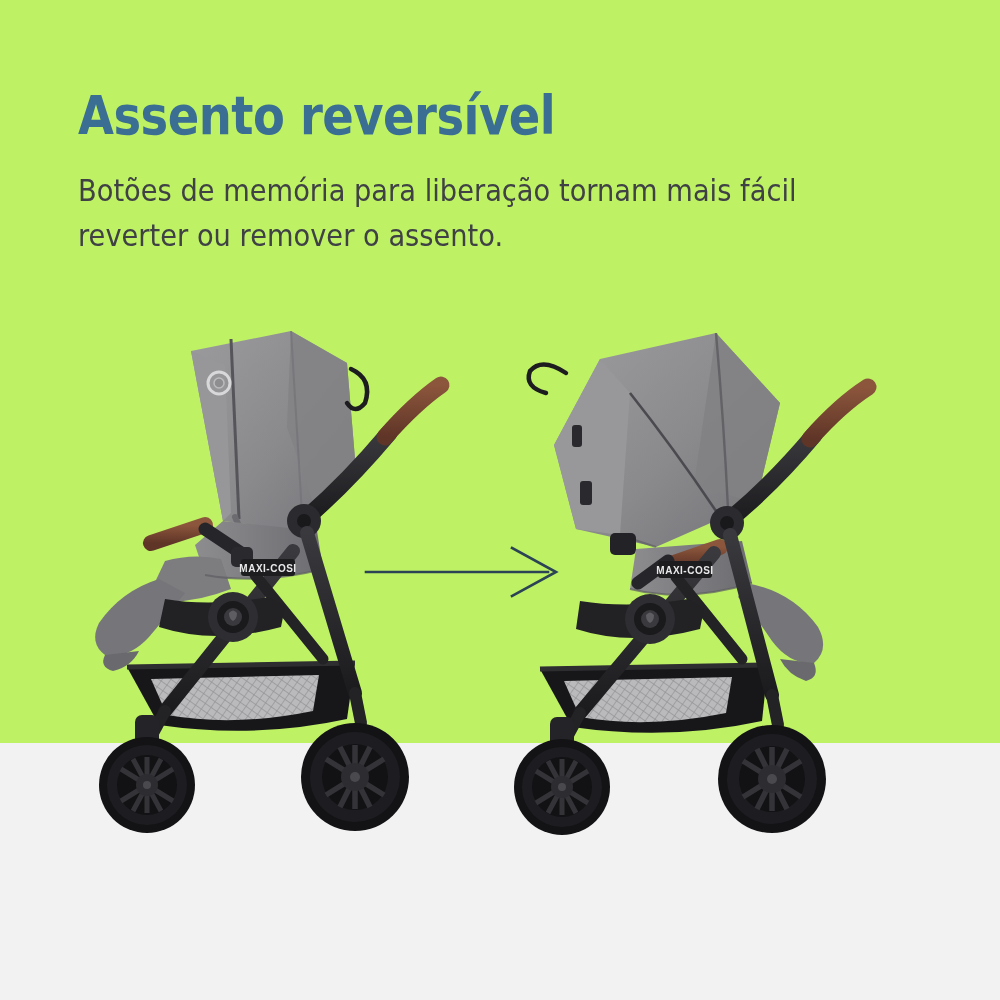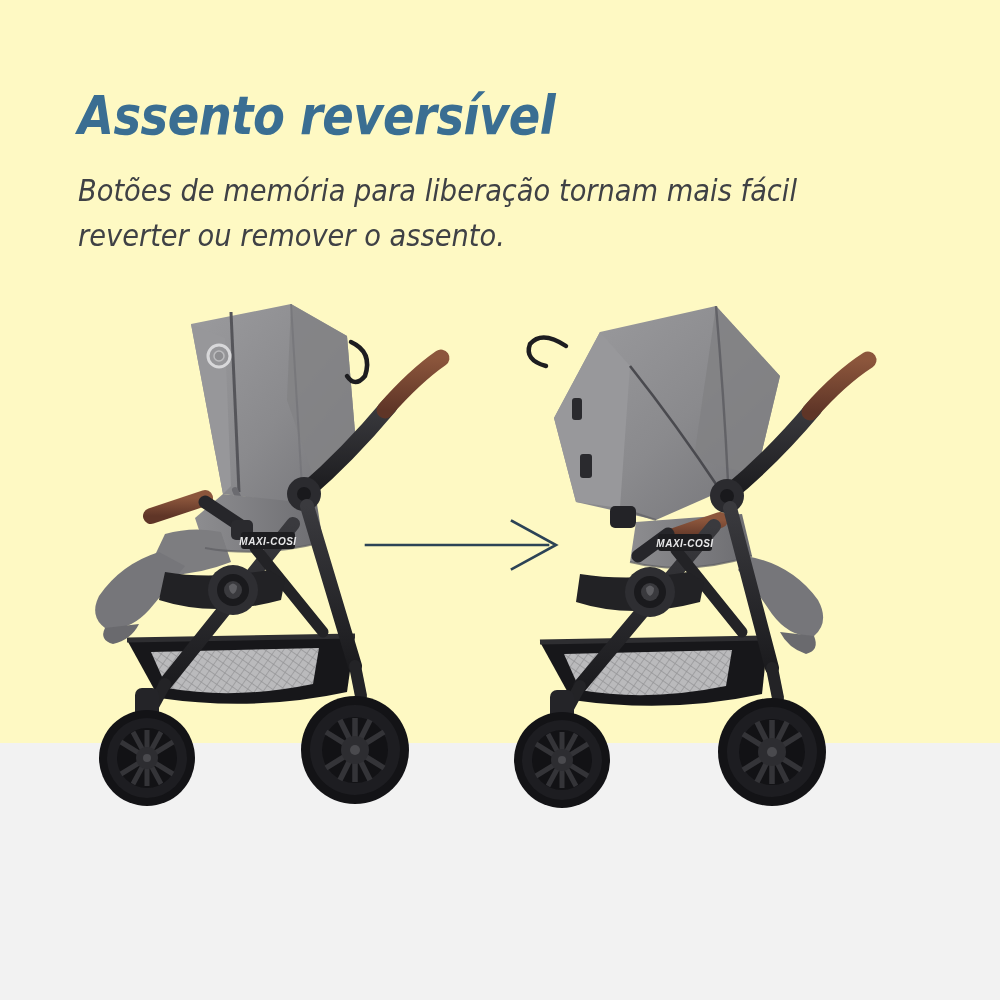--- a/index.html
+++ b/index.html
@@ -11,22 +11,21 @@
     width: 1000px;
     height: 1000px;
     overflow: hidden;
     font-family: "Liberation Sans", sans-serif;
     -webkit-font-smoothing: antialiased;
   }
   #page {
     position: relative;
     width: 1000px;
     height: 743px;
-    background: #fef9c3;
-    font-style: italic;
+    background: #bef264;
   }
 
   
   #headline {
     position: absolute;
     left: 78px;
     top: 86px;
     width: 860px;
   }
   #title {
@@ -51,21 +50,21 @@
     color: #3f4145;
     max-width: 960px;
     transform: scaleX(0.88);
     transform-origin: left top;
   }
 
   
   #scene {
     position: absolute;
     left: 0;
-    top: 280px;
+    top: 307px;
     width: 1000px;
     height: 560px;
   }
   .stroller-svg { display:block; }
   #stroller-left  { position:absolute; left: 55px;  top: 0px; }
   #stroller-right { position:absolute; left: 480px; top: -10px; }
   #arrow-wrap     { position:absolute; left: 360px; top: 235px; }
 </style>
 </head>
 <body>

